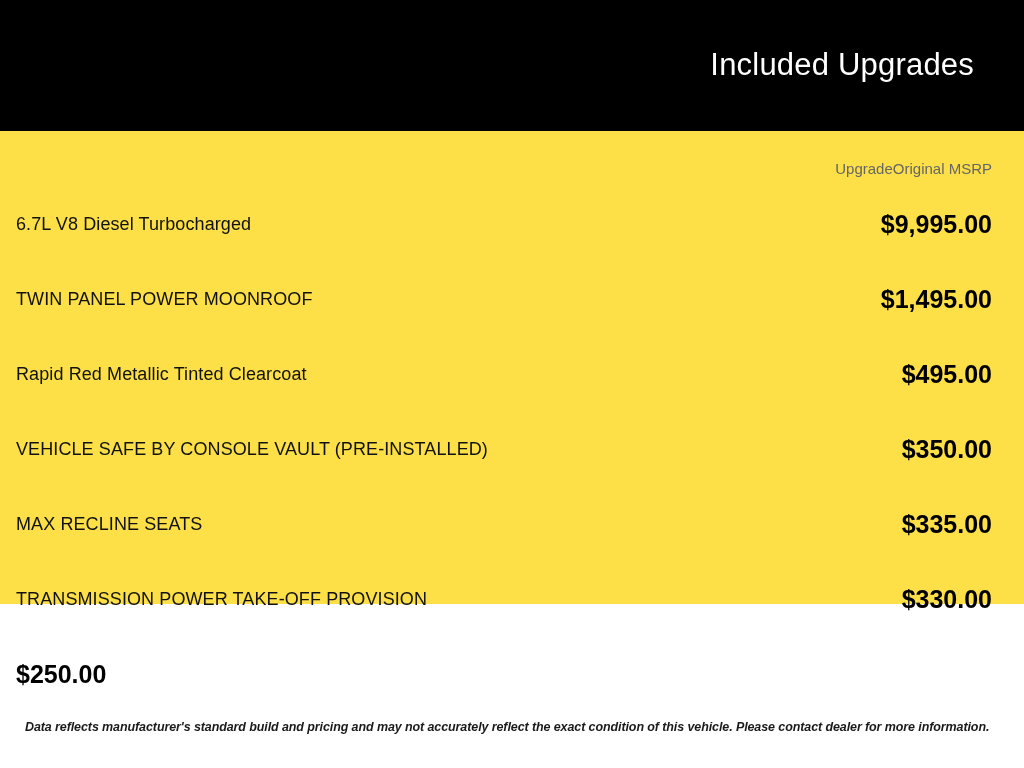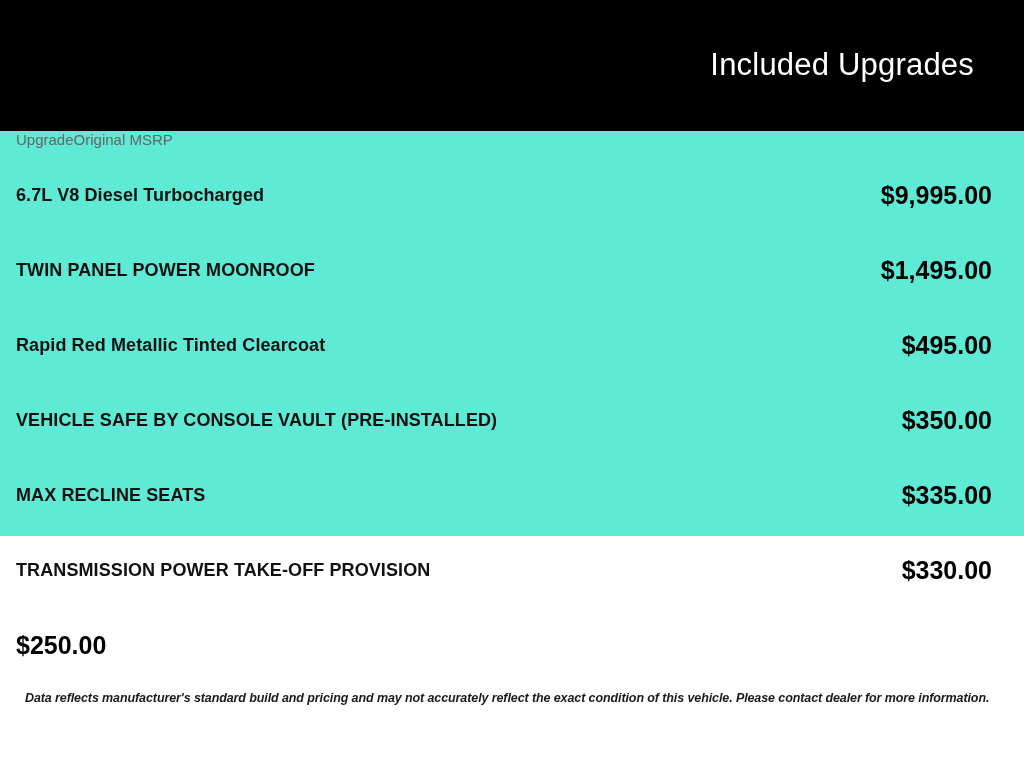--- a/index.html
+++ b/index.html
@@ -8,23 +8,23 @@
   }
   body {
     width: 1024px;
     height: 768px;
     background: #ffffff;
     font-family: "Liberation Sans", sans-serif;
     overflow: hidden;
   }
   .page {
     width: 1024px;
-    height: 536px;
+    height: 604px;
     position: relative;
-    background: #5eead4;
+    background: #fde047;
     display: flex;
     flex-direction: column;
   }
   .header {
     background: #000000;
     height: 131px;
     flex: 0 0 131px;
     display: flex;
     align-items: center;
     justify-content: flex-end;
@@ -42,21 +42,22 @@
   .content {
     flex: 1 1 auto;
     box-sizing: border-box;
     padding: 0 32px 0 16px;
     display: flex;
     flex-direction: column;
   }
   .col-headers {
     display: flex;
     align-items: baseline;
-    justify-content: flex-start;
+    justify-content: flex-end;
+    padding-top: 29px;
     padding-bottom: 0;
   }
   .col-head {
     color: #666666;
     font-size: 15px;
     font-weight: 400;
   }
   .col-head.right {
     text-align: right;
   }
@@ -66,21 +67,21 @@
   .row {
     display: flex;
     align-items: center;
     justify-content: space-between;
     height: 75px;
     box-sizing: border-box;
   }
   .row-label {
     color: #111111;
     font-size: 18px;
-    font-weight: 700;
+    font-weight: 400;
     letter-spacing: 0.1px;
     white-space: nowrap;
   }
   .row-price {
     color: #000000;
     font-size: 25px;
     font-weight: 700;
     white-space: nowrap;
   }
   .footnote {

